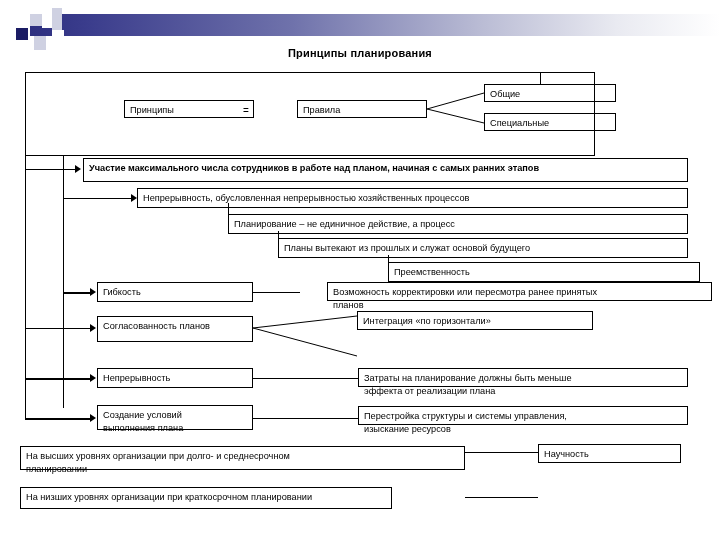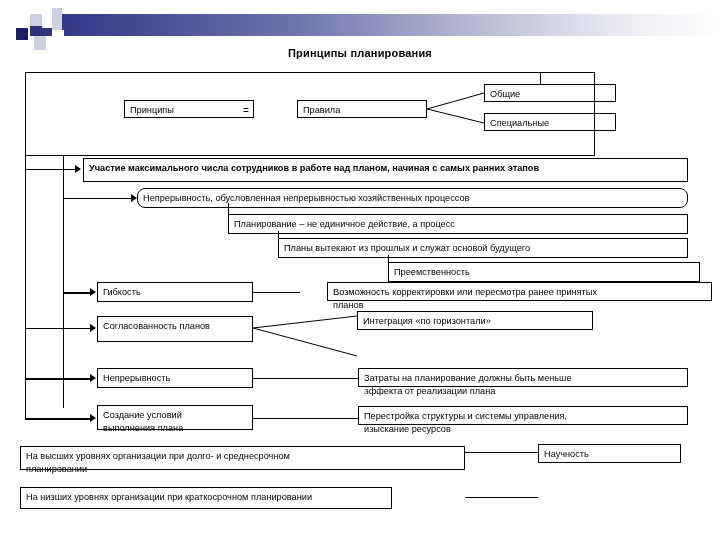--- a/index.html
+++ b/index.html
@@ -153,21 +153,21 @@
 
   <div class="ln-h" style="left:63px; top:198px; width:70px;"></div>
   <div class="arrow-r" style="left:131px; top:194px;"></div>
 
   <div class="ln-v" style="left:228px; top:203px; height:16px;"></div>
   <div class="ln-v" style="left:278px; top:231px; height:13px;"></div>
   <div class="ln-v" style="left:388px; top:255px; height:13px;"></div>
 
   <div class="box" style="left:83px; top:158px; width:605px; height:24px;font-weight:bold;">Участие максимального числа сотрудников в работе над планом, начиная с самых ранних этапов</div>
 
-  <div class="box" style="left:137px; top:188px; width:551px; height:20px;border-radius:8px;">Непрерывность, обусловленная непрерывностью хозяйственных процессов</div>
+  <div class="box" style="left:137px; top:188px; width:551px; height:20px;">Непрерывность, обусловленная непрерывностью хозяйственных процессов</div>
 
   <div class="box" style="left:228px; top:214px; width:460px; height:20px;">Планирование – не единичное действие, а процесс</div>
 
   <div class="box" style="left:278px; top:238px; width:410px; height:20px;">Планы вытекают из прошлых и служат основой будущего</div>
 
   <div class="box" style="left:388px; top:262px; width:312px; height:20px;">Преемственность</div>
 
   <div class="ln-h thick" style="left:63px; top:292px; width:30px;"></div>
   <div class="arrow-r" style="left:90px; top:288px;"></div>
   <div class="box" style="left:97px; top:282px; width:156px; height:20px;">Гибкость</div>

